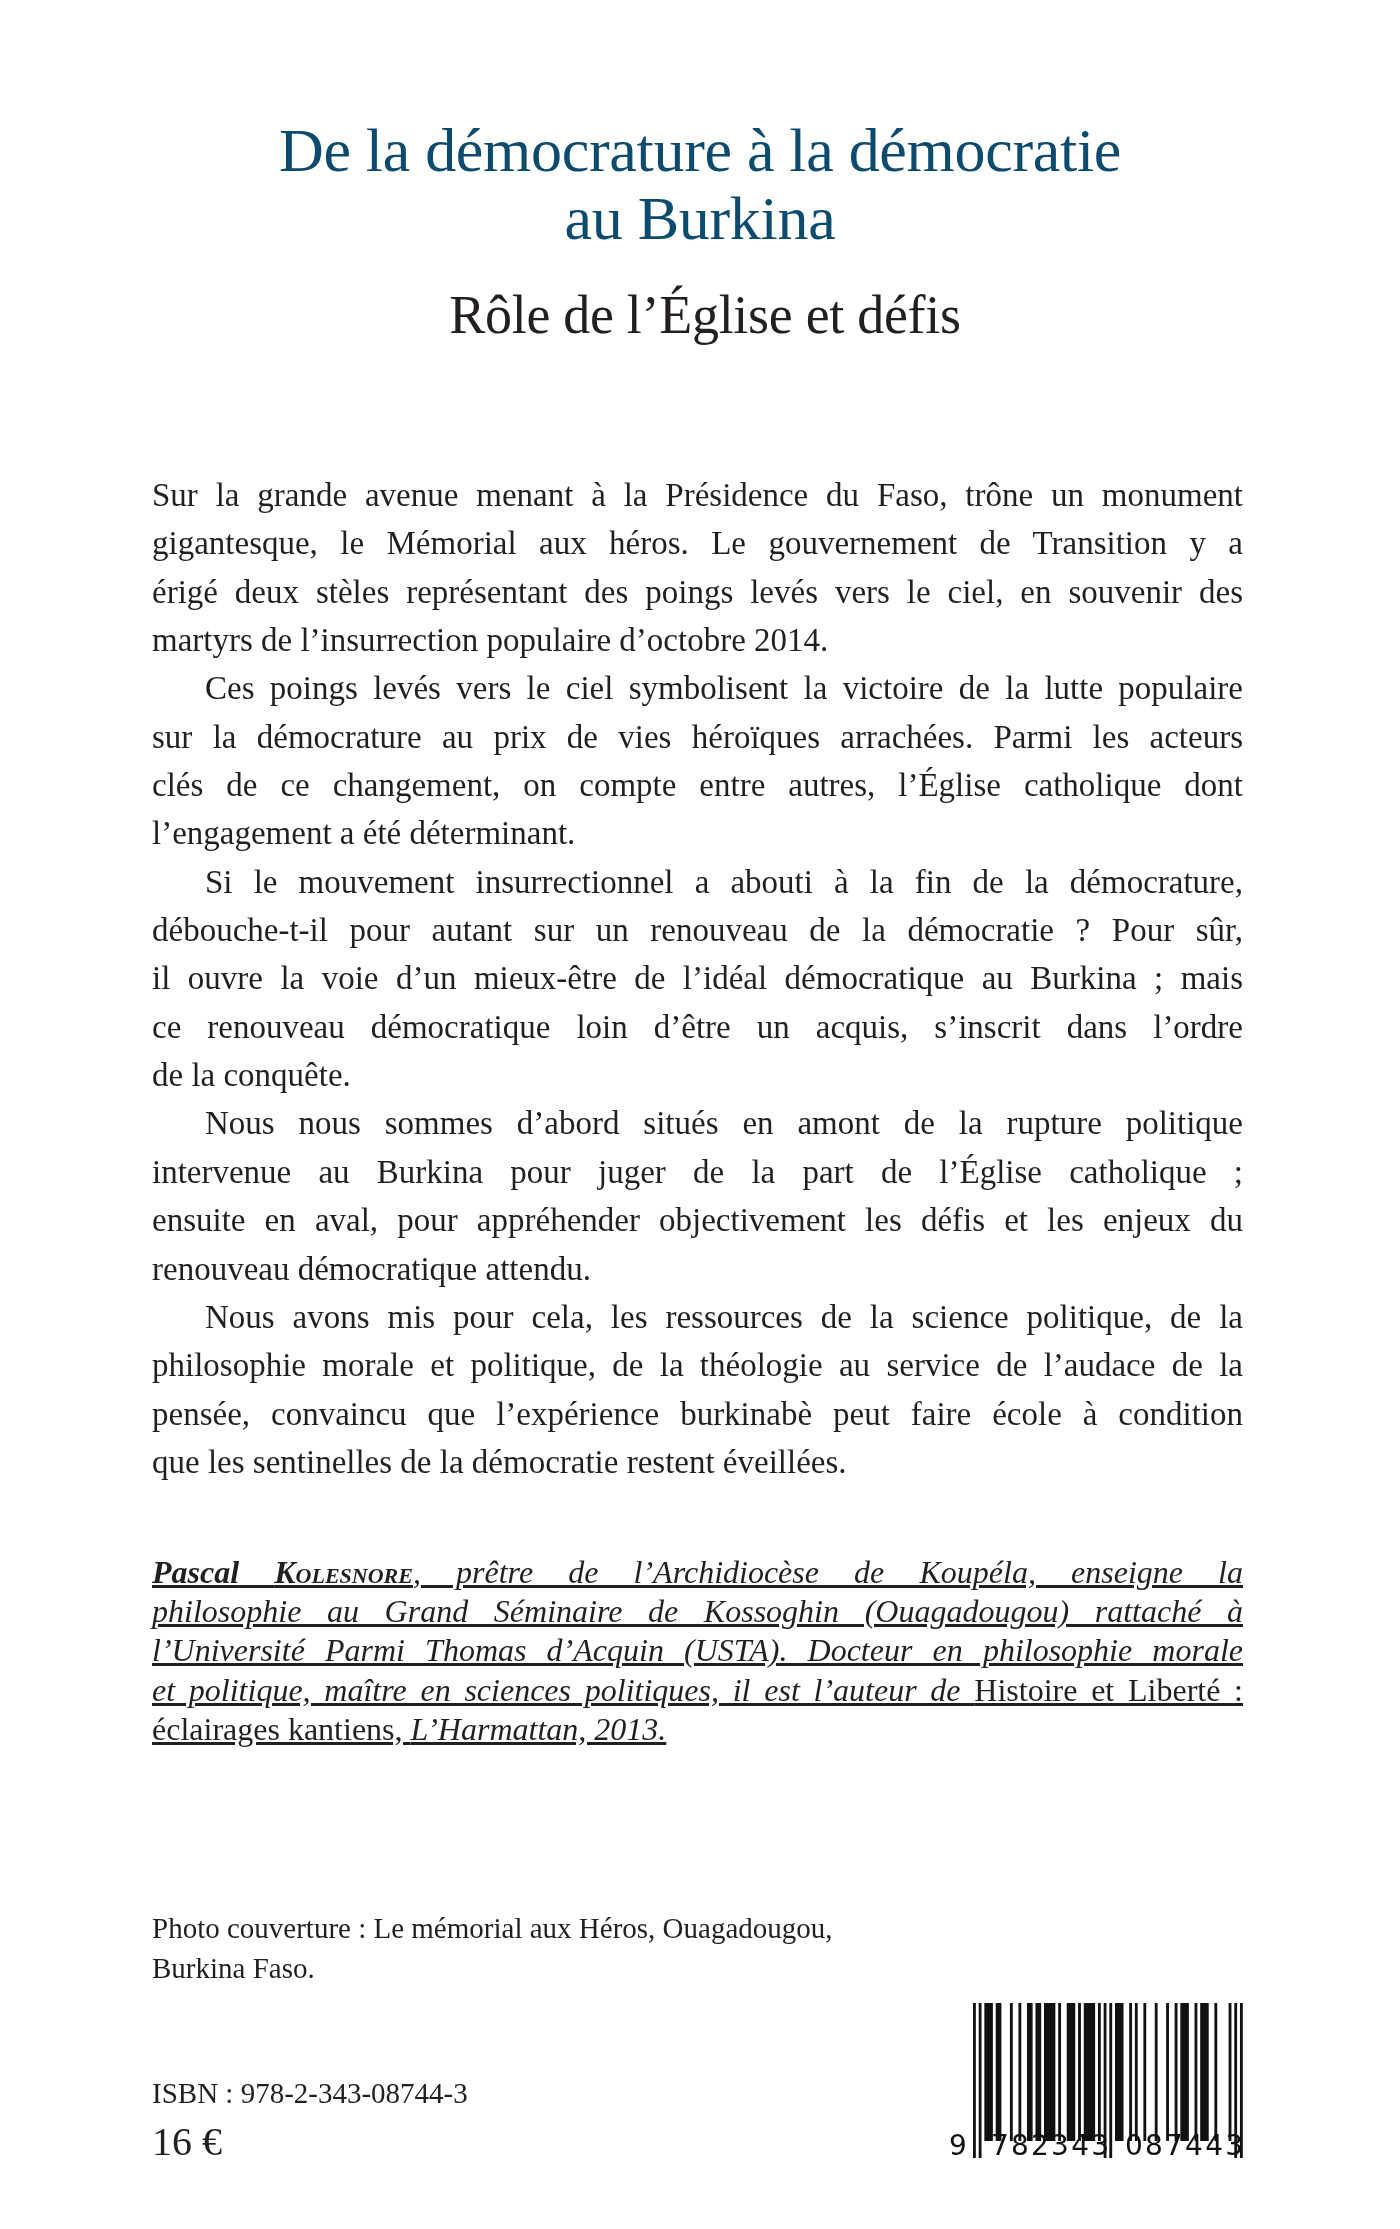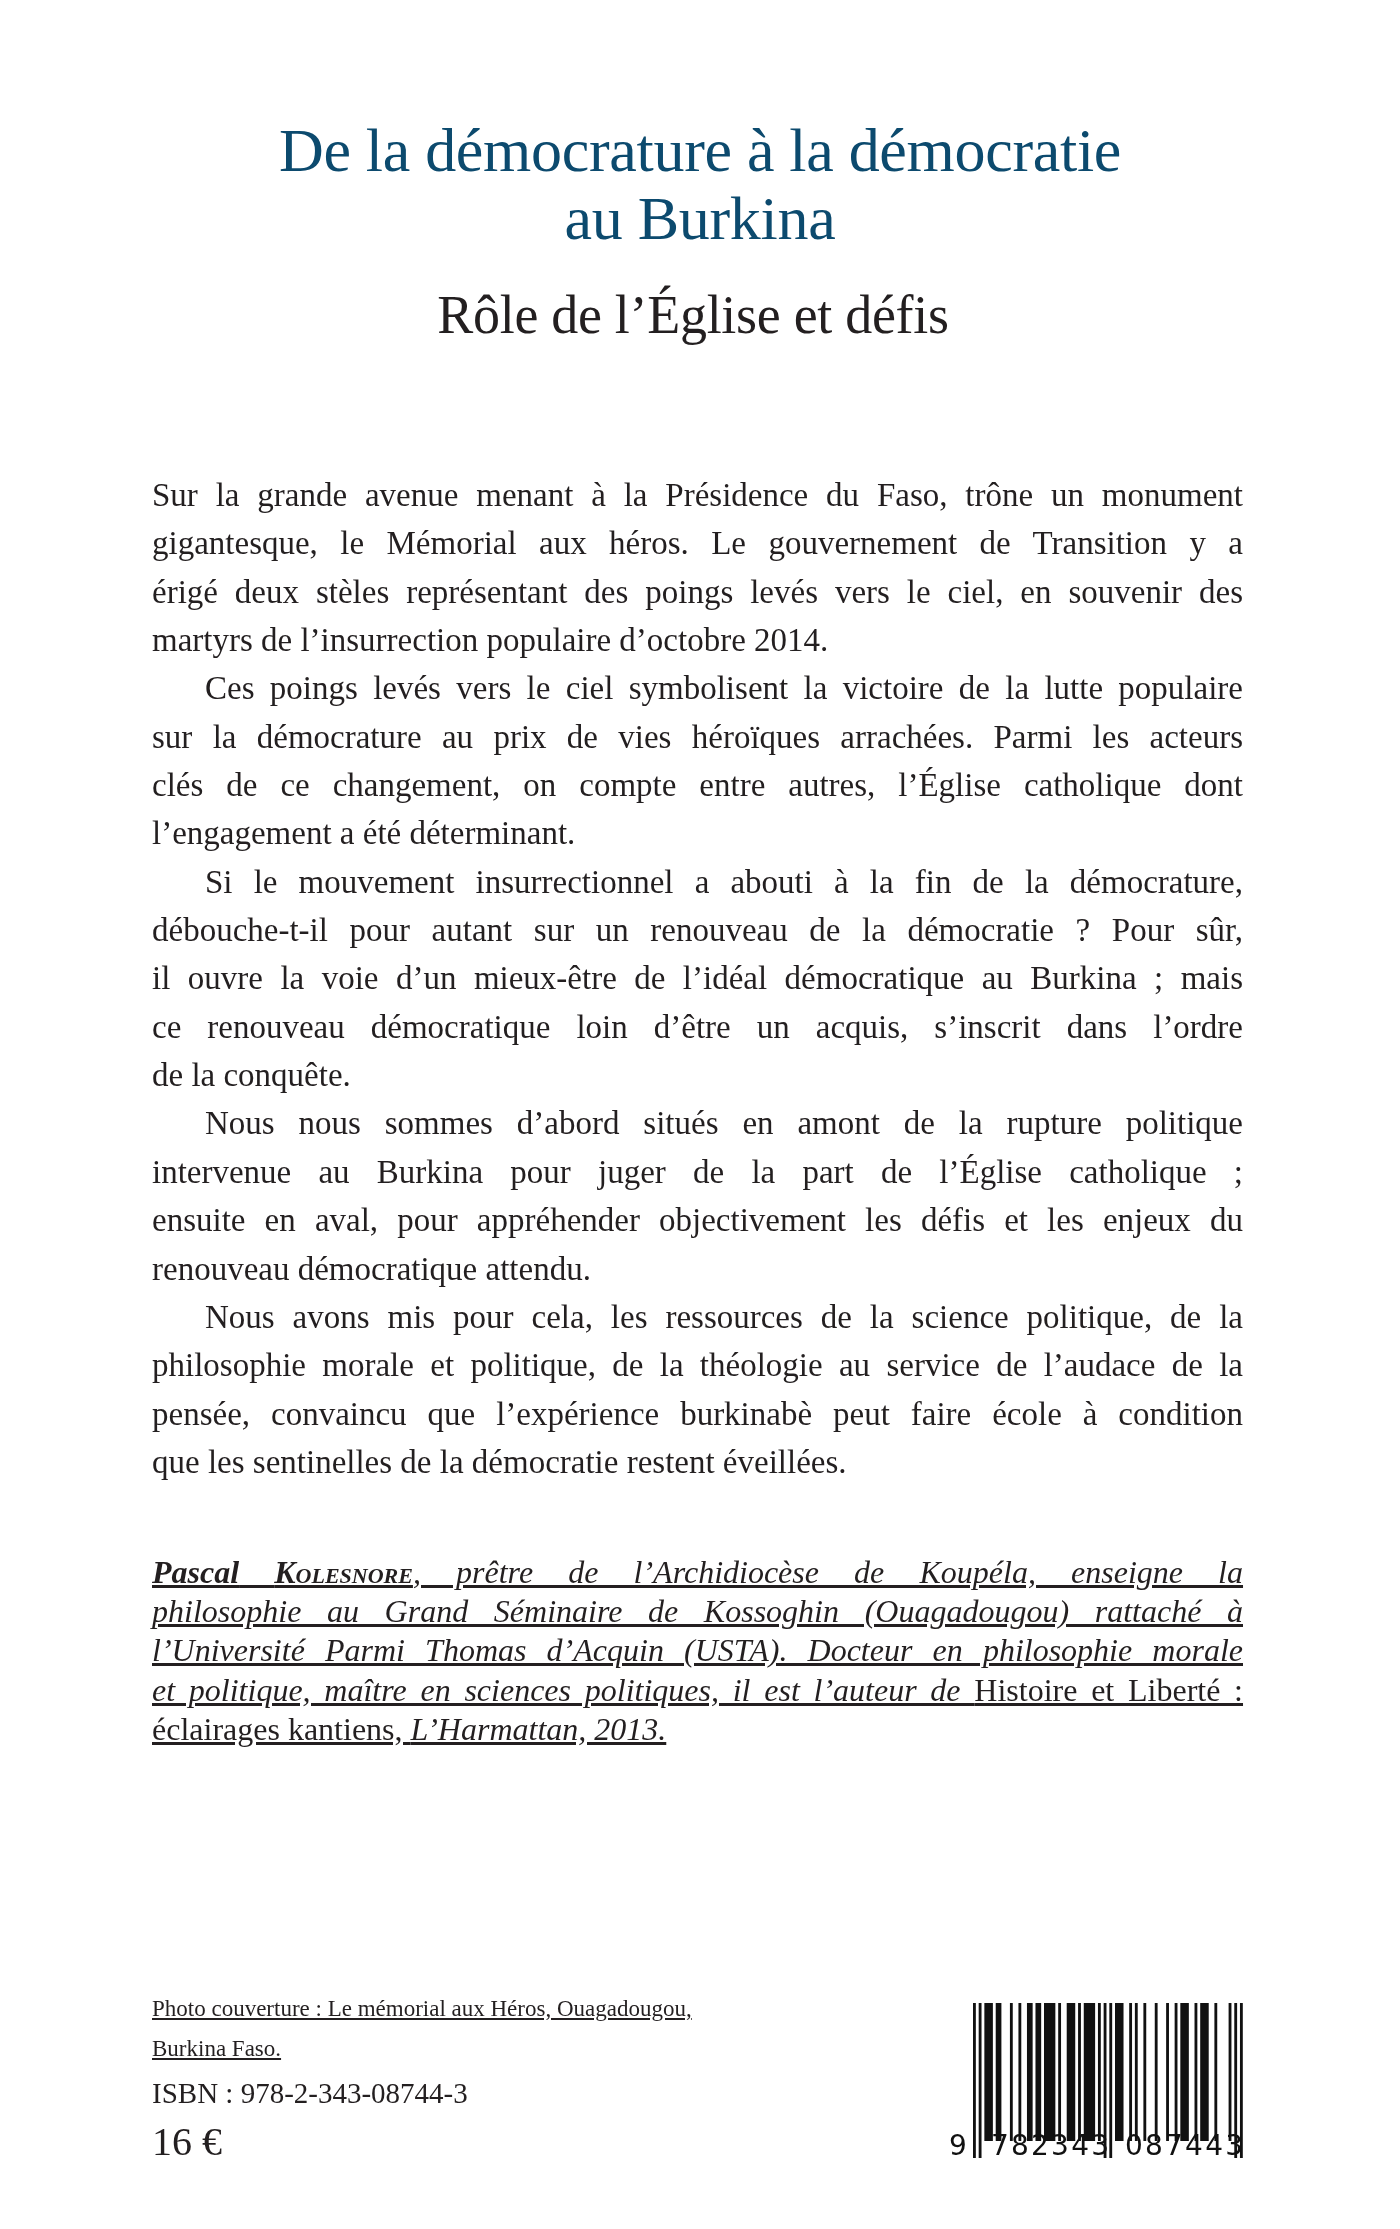--- a/index.html
+++ b/index.html
@@ -4,36 +4,36 @@
 <style>
   html, body { margin: 0; padding: 0; background: #ffffff; }
   body { width: 1400px; height: 2229px; position: relative; overflow: hidden;
          font-family: "Liberation Serif", "DejaVu Serif", serif; color: #231f20; }
 
   .title { position: absolute; left: 0; width: 1400px; text-align: center; color: #0c4a6e;
            font-size: 62px; line-height: 70px; letter-spacing: -0.3px; }
   .title-1 { top: 115px; }
   .title-2 { top: 183px; }
   .subtitle { position: absolute; left: 0; width: 1386px; top: 285px; text-align: center;
-              font-size: 54px; line-height: 60px; color: #231f20; letter-spacing: -0.3px; }
+              font-size: 54px; line-height: 60px; color: #231f20; letter-spacing: -0.3px; padding-left: 12px; }
 
   .body-text { position: absolute; left: 152px; width: 1091px; top: 471px;
                font-size: 33px; }
   .line { display: block; height: 48.35px; line-height: 48.35px; white-space: nowrap;
           text-align: justify; text-align-last: justify; overflow: visible; }
   .line.last { text-align: right; text-align-last: left; }
   .line.indent { padding-left: 53px; }
 
   .author { position: absolute; left: 152px; width: 1091px; top: 1553px; font-size: 32px; text-decoration: underline; }
   .author .line { height: 39.2px; line-height: 39.2px; }
   .it { font-style: italic; }
   .author-name { font-weight: bold; font-style: italic; }
   .smallcaps { font-variant: small-caps; }
 
-  .credit { position: absolute; left: 152px; top: 1989px; font-size: 23px; line-height: 40px; text-decoration: underline; }
+  .credit { position: absolute; left: 152px; top: 1908px; font-size: 29px; line-height: 40px; }
   .isbn { position: absolute; left: 152px; top: 2075px; font-size: 29px; line-height: 36px; }
   .price { position: absolute; left: 152px; top: 2118px; font-size: 40px; line-height: 48px; }
 
   .barcode { position: absolute; left: 935px; top: 1995px; width: 320px; height: 175px; }
   .barcode svg { display: block; }
   .bc-digit { font-family: "DejaVu Sans", sans-serif; font-size: 28px; fill: #111; }
 </style>
 </head>
 <body>
 

